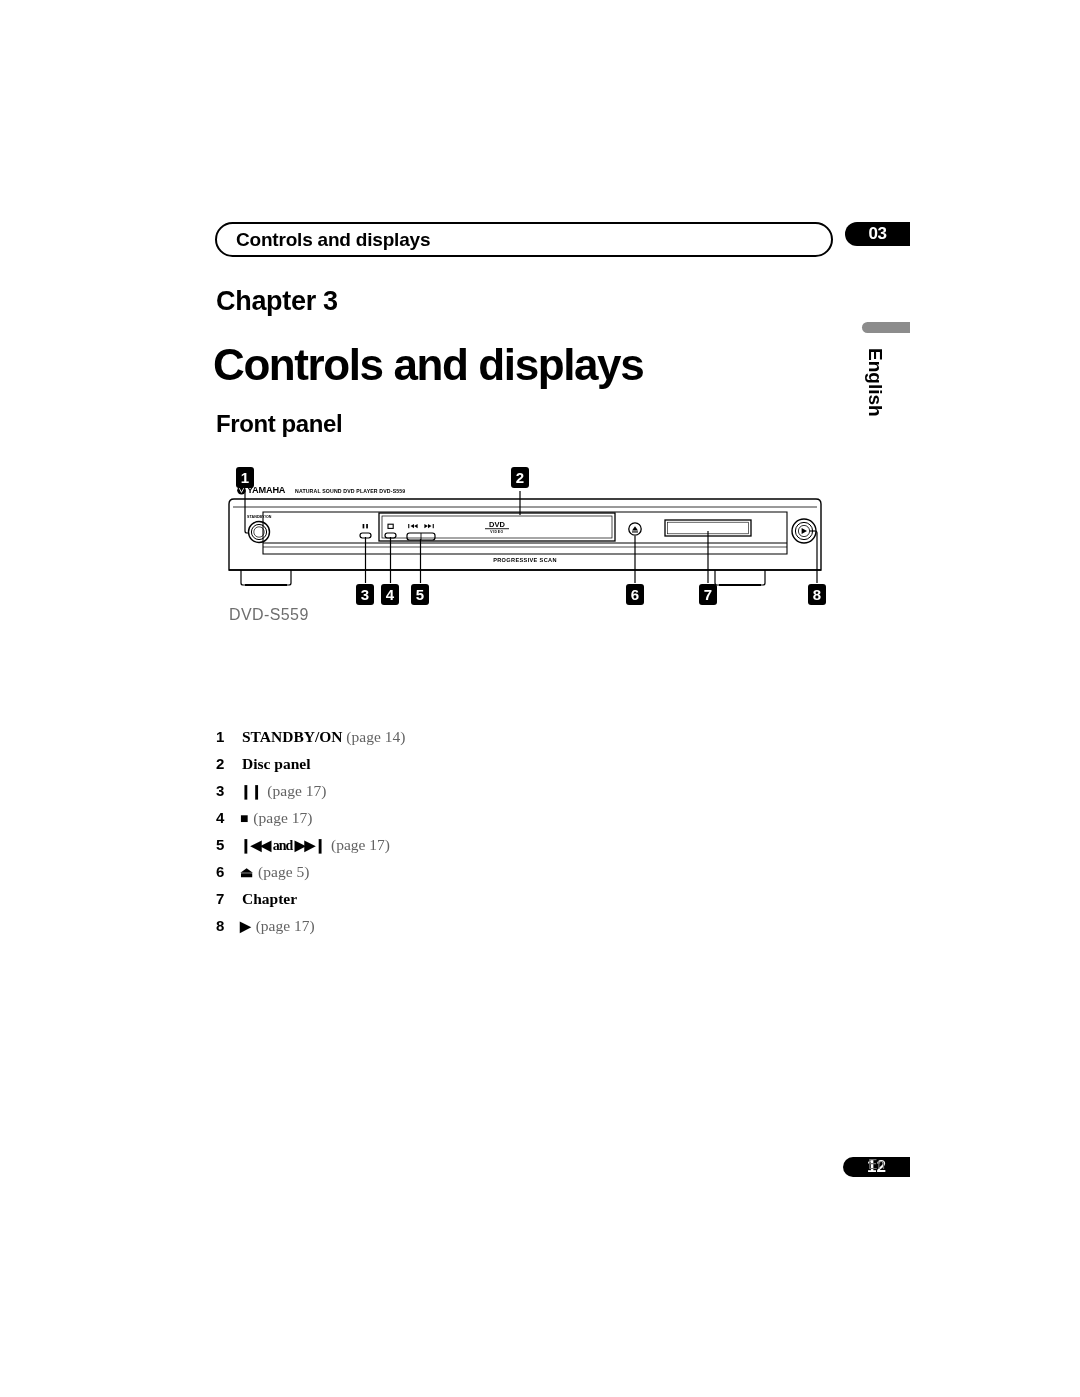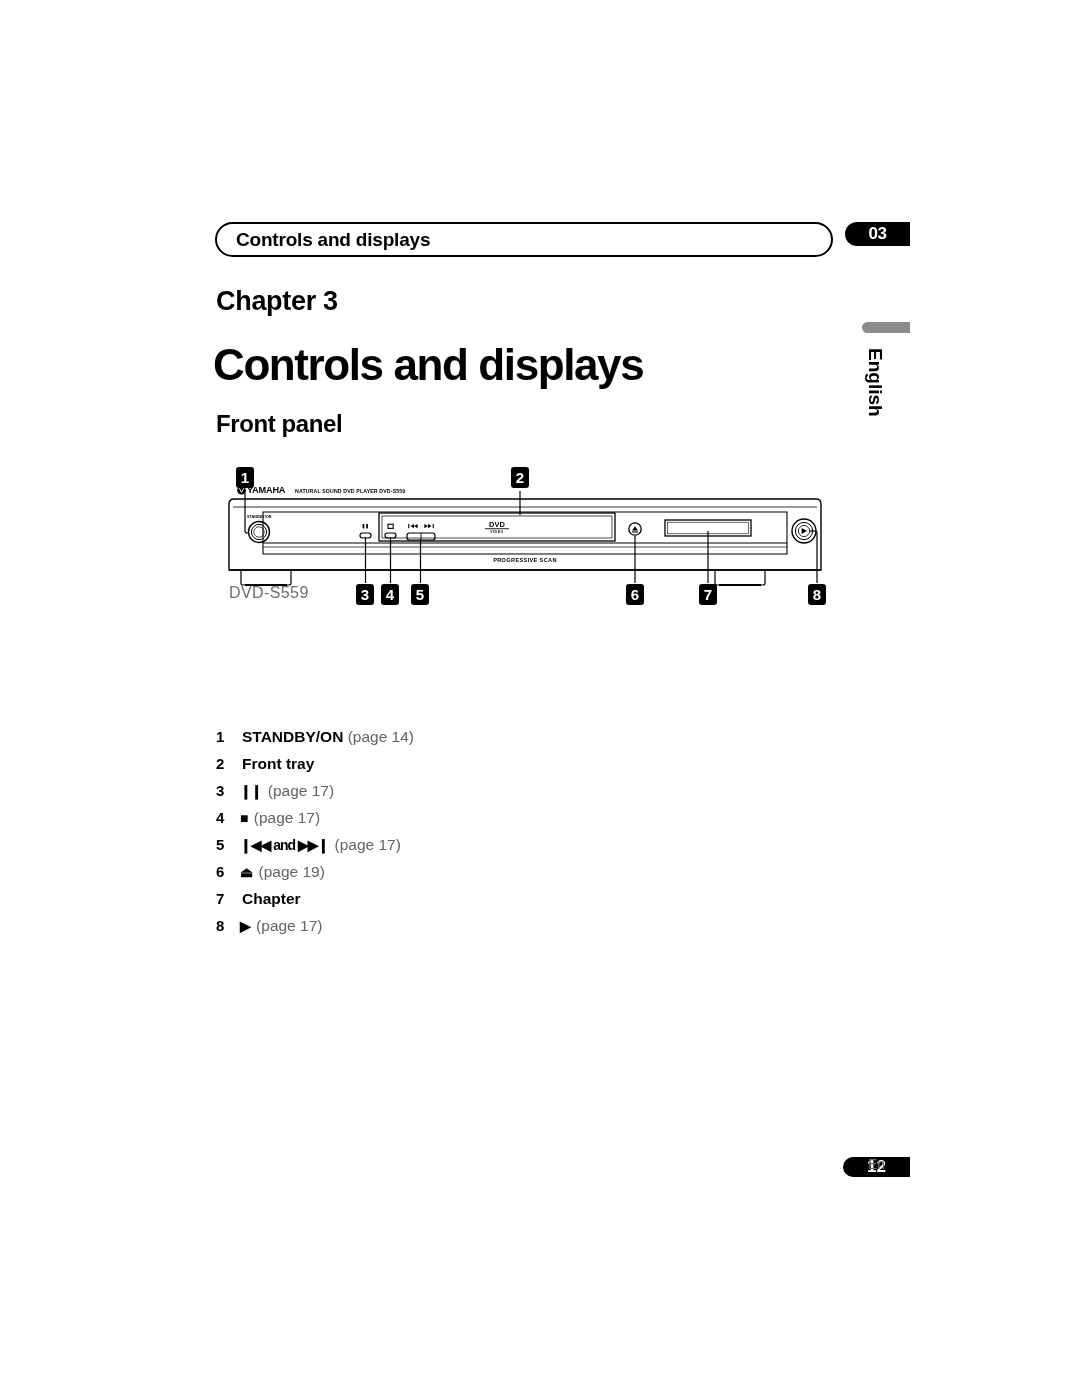--- a/index.html
+++ b/index.html
@@ -113,21 +113,21 @@
     left: 215px;
     top: 465px;
     width: 640px;
     height: 165px;
   }
   #figure svg { display: block; }
 
   #model-label {
     position: absolute;
     left: 229px;
-    top: 584px;
+    top: 606px;
     font-size: 16px;
     color: #6e6e6e;
     letter-spacing: 0.4px;
     font-family: "Liberation Sans", sans-serif;
   }
 
   
   #legend {
     position: absolute;
     left: 216px;
@@ -141,20 +141,21 @@
     font-size: 15.5px;
   }
   .legend-num {
     width: 24px;
     font-weight: bold;
     font-size: 15px;
     flex: 0 0 24px;
   }
   .legend-body {
     white-space: nowrap;
+    font-family: Liberation Serif, serif;
   }
   .legend-body .lbl {
     font-weight: bold;
   }
   .legend-body .sym {
     font-weight: bold;
     font-size: 14px;
     letter-spacing: -1px;
     padding-right: 2px;
   }
@@ -351,41 +352,41 @@
 
 <div id="legend">
 
   <div class="legend-row">
     <span class="legend-num">1</span>
     <span class="legend-body"><span class="sym"></span><span class="lbl">STANDBY/ON</span> <span class="page">(page 14)</span></span>
   </div>
 
   <div class="legend-row">
     <span class="legend-num">2</span>
-    <span class="legend-body"><span class="sym"></span><span class="lbl">Front tray</span> <span class="page"></span></span>
+    <span class="legend-body"><span class="sym"></span><span class="lbl">Disc panel</span> <span class="page"></span></span>
   </div>
 
   <div class="legend-row">
     <span class="legend-num">3</span>
     <span class="legend-body"><span class="sym">❙❙</span><span class="lbl"></span> <span class="page">(page 17)</span></span>
   </div>
 
   <div class="legend-row">
     <span class="legend-num">4</span>
     <span class="legend-body"><span class="sym">■</span><span class="lbl"></span> <span class="page">(page 17)</span></span>
   </div>
 
   <div class="legend-row">
     <span class="legend-num">5</span>
     <span class="legend-body"><span class="sym">❙◀◀ and ▶▶❙</span><span class="lbl"></span> <span class="page">(page 17)</span></span>
   </div>
 
   <div class="legend-row">
     <span class="legend-num">6</span>
-    <span class="legend-body"><span class="sym">⏏</span><span class="lbl"></span> <span class="page">(page 19)</span></span>
+    <span class="legend-body"><span class="sym">⏏</span><span class="lbl"></span> <span class="page">(page 5)</span></span>
   </div>
 
   <div class="legend-row">
     <span class="legend-num">7</span>
     <span class="legend-body"><span class="sym"></span><span class="lbl">Chapter</span> <span class="page"></span></span>
   </div>
 
   <div class="legend-row">
     <span class="legend-num">8</span>
     <span class="legend-body"><span class="sym">▶</span><span class="lbl"></span> <span class="page">(page 17)</span></span>

